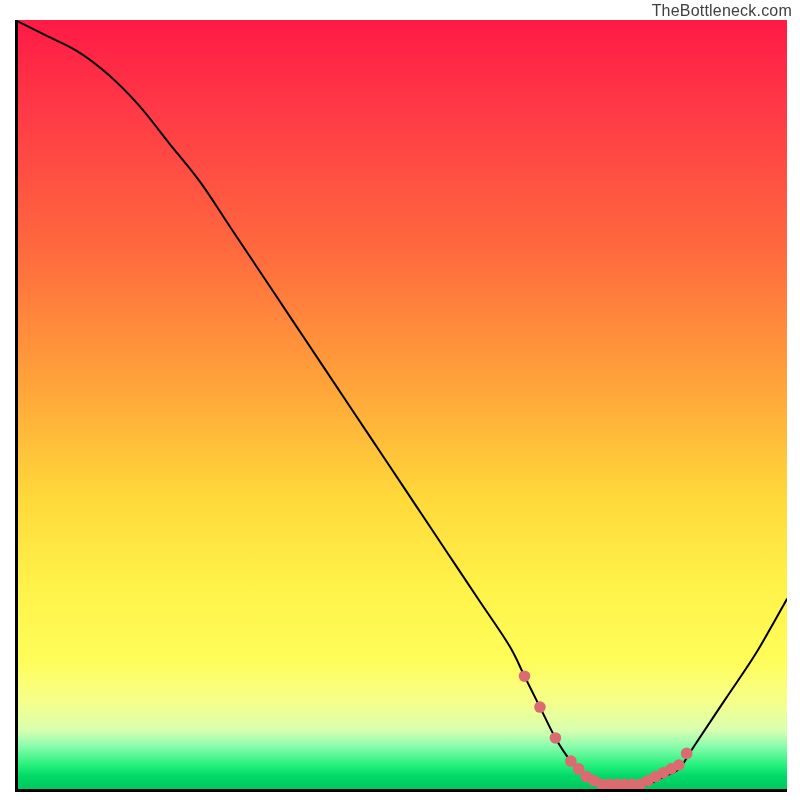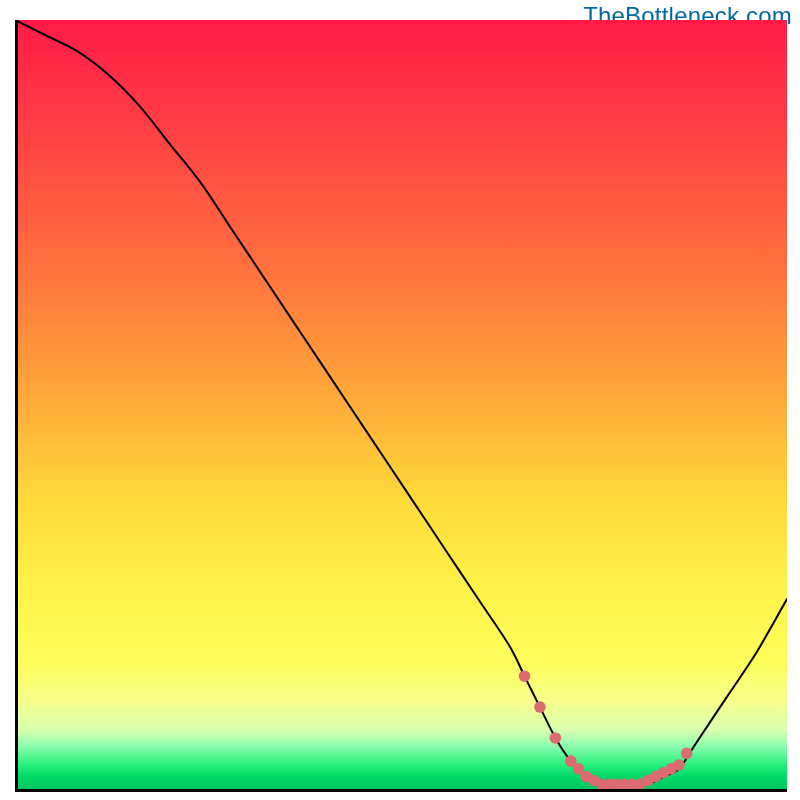--- a/index.html
+++ b/index.html
@@ -56,23 +56,23 @@
     position: absolute;
     inset: 0;
     width: 100%;
     height: 100%;
     pointer-events: none;
   }
   .watermark {
     position: absolute;
     top: 2px;
     right: 8px;
-    font-size: 24px;
+    font-size: 16px;
     font-weight: 500;
-    color: #0369a1;
+    color: #404040;
     letter-spacing: 0.2px;
   }
 </style>
 </head>
 <body>
 
 <div class="frame">
 
   <div class="watermark">TheBottleneck.com</div>
 

